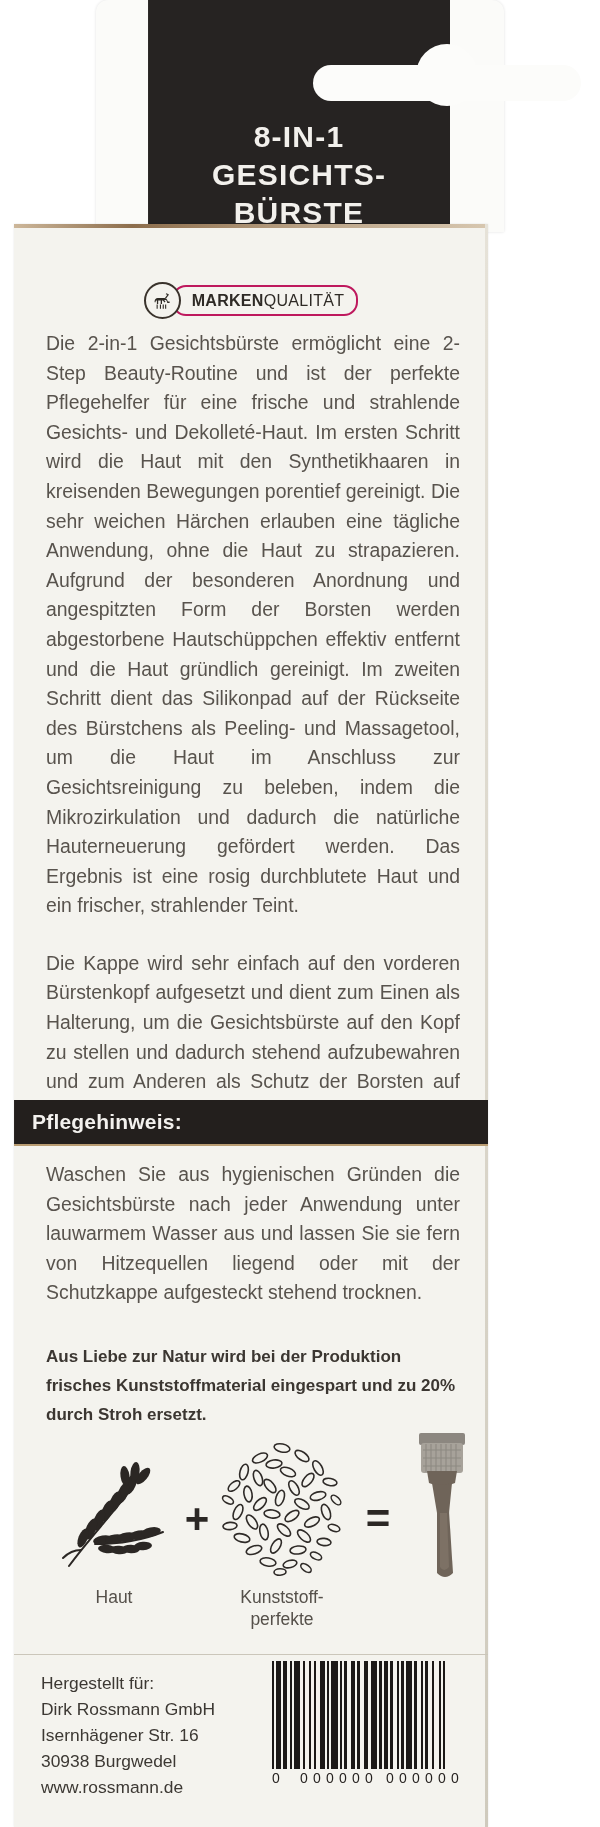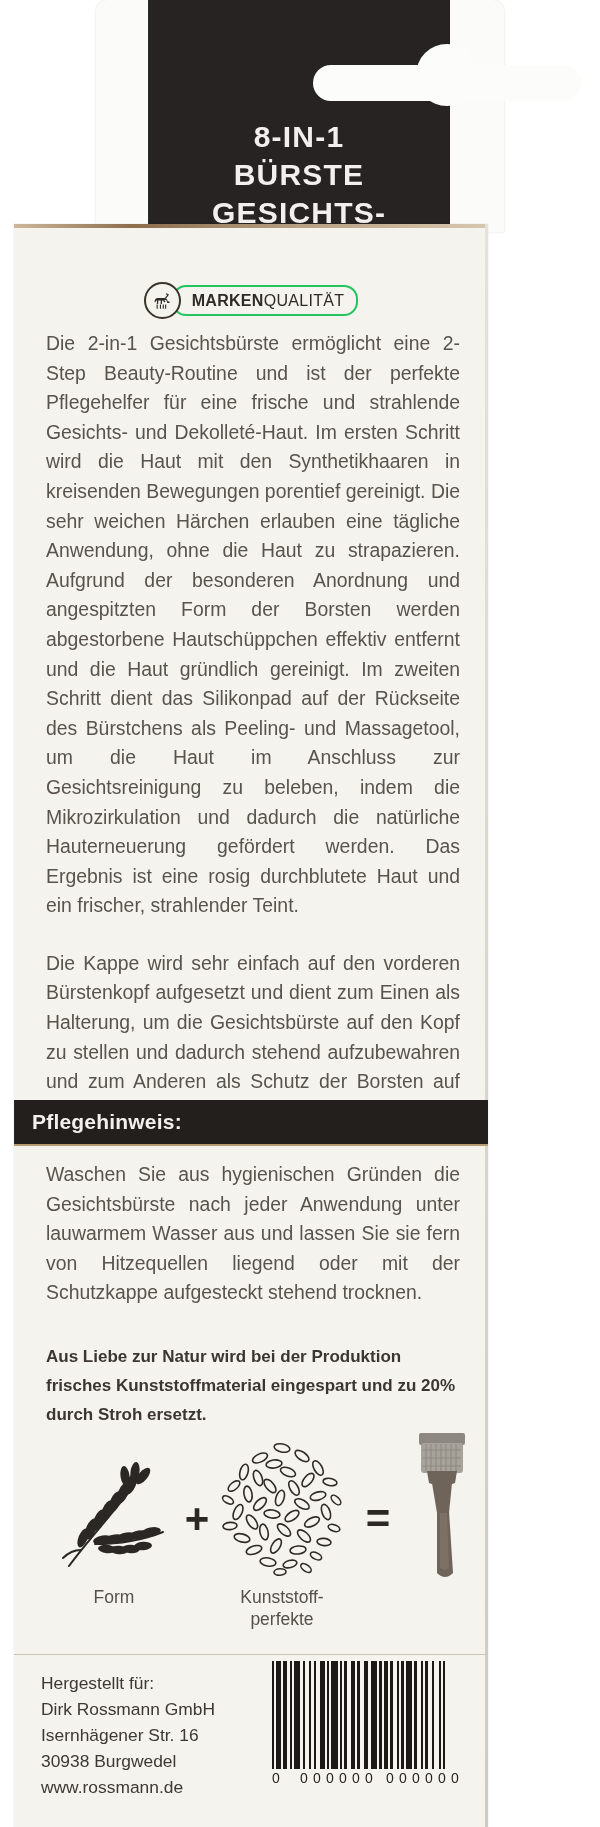--- a/index.html
+++ b/index.html
@@ -118,21 +118,21 @@
     align-items: center;
     justify-content: center;
     background: #f4f3ee;
     position: relative;
     z-index: 3;
   }
   .badge-circle svg { display: block; }
   .badge-pill {
     margin-left: -9px;
     height: 27px;
-    border: 2px solid #22c55e;
+    border: 2px solid #be185d;
     border-radius: 14px;
     display: flex;
     align-items: center;
     padding: 0 12px 0 18px;
     background: #f4f3ee;
     position: relative;
     z-index: 2;
   }
   .badge-pill .mk {
     font-size: 16px;
@@ -274,22 +274,22 @@
 <div id="package">
 
   <div class="hanger-zone">
     <div class="hanger-white-card"></div>
     <div class="hanger-black">
       <div class="hang-hole-round"></div>
       <div class="hang-hole"></div>
     </div>
     <div class="hanger-title">
       <div>8-IN-1</div>
+      <div>GESICHTS-</div>
       <div>BÜRSTE</div>
-      <div>GESICHTS-</div>
     </div>
   </div>
 
   <div class="face">
     <div class="fold-top"></div>
     <div class="face-edge-right"></div>
 
     <div class="badge-row">
       <div class="badge">
         <div class="badge-circle">
@@ -350,21 +350,21 @@
             <ellipse cx="72" cy="89" rx="10" ry="4.5" transform="rotate(-8 72 89)"></ellipse>
             <ellipse cx="84" cy="87" rx="10" ry="4.5" transform="rotate(-10 84 87)"></ellipse>
             <ellipse cx="96" cy="84" rx="10" ry="4.5" transform="rotate(-12 96 84)"></ellipse>
             <ellipse cx="52" cy="101" rx="9" ry="4.2" transform="rotate(6 52 101)"></ellipse>
             <ellipse cx="64" cy="102" rx="9" ry="4.2" transform="rotate(4 64 102)"></ellipse>
             <ellipse cx="76" cy="101" rx="9" ry="4.2" transform="rotate(2 76 101)"></ellipse>
             <ellipse cx="88" cy="98" rx="9" ry="4.2" transform="rotate(-4 88 98)"></ellipse>
           </g>
         </svg>
       </div>
-      <div class="eq-caption" style="left:30px; top:150px; width:140px;">Form</div>
+      <div class="eq-caption" style="left:30px; top:150px; width:140px;">Haut</div>
 
       <div class="eq-cell" style="left:165px; top:62px; width:36px;">
         <div class="eq-glyph">+</div>
       </div>
 
       <div class="eq-cell" style="left:198px; top:2px; width:140px; height:140px; justify-content:center;">
         <svg width="136" height="140" viewBox="0 0 136 140" aria-hidden="true">
           <g fill="none" stroke="#2e2a27" stroke-width="1.6">
             <ellipse cx="68" cy="10" rx="8" ry="4" transform="rotate(12 68 10)"></ellipse>
             <ellipse cx="46" cy="20" rx="8" ry="4" transform="rotate(-25 46 20)"></ellipse>

